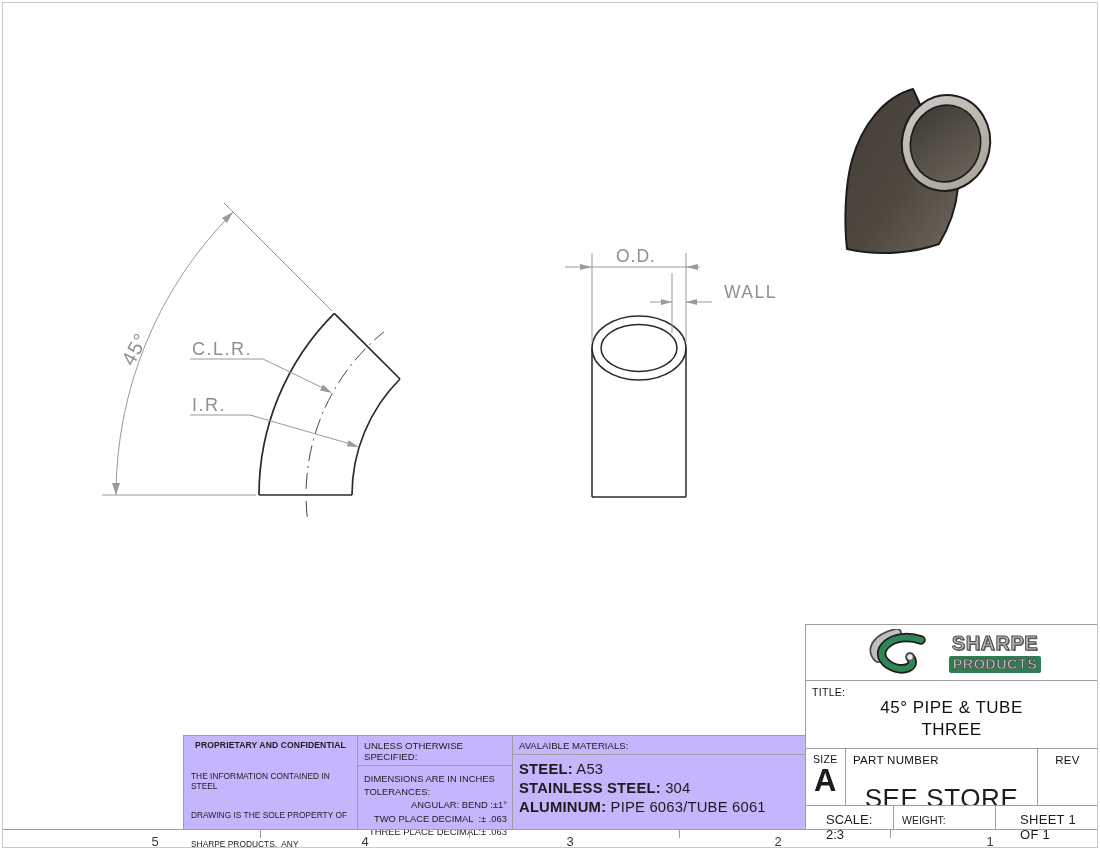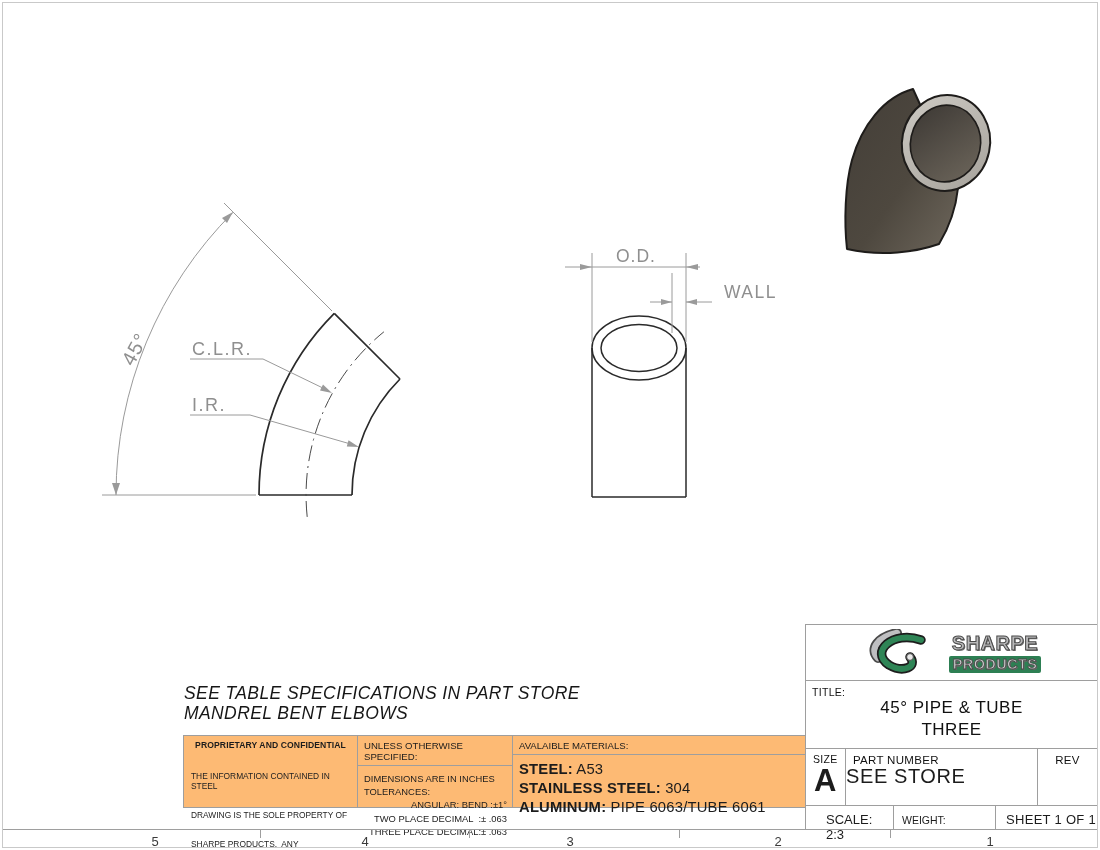--- a/index.html
+++ b/index.html
@@ -8,22 +8,22 @@
   .sheet{position:absolute;inset:0;background:#fff;}
   .page-border{position:absolute;left:2px;top:2px;right:2px;bottom:2px;
                border:1.5px solid #c9c9c9;pointer-events:none;}
   .drawing-svg{position:absolute;left:0;top:0;}
 
   
   .spec-note{position:absolute;left:184px;top:684px;font-style:italic;
              font-size:17.5px;line-height:19.5px;letter-spacing:.4px;color:#161616;}
 
   
-  .nblock{position:absolute;top:735px;height:73px;box-sizing:border-box;
-          border:1px solid #9e9e9e;background:#fdba74;}
+  .nblock{position:absolute;top:735px;height:95px;box-sizing:border-box;
+          border:1px solid #9e9e9e;background:#c4b5fd;}
   .prop-block{left:183px;width:175px;}
   .tol-block{left:357px;width:156px;}
   .mat-block{left:512px;width:294px;}
   .prop-title{font-size:8.6px;font-weight:bold;text-align:center;margin-top:4px;letter-spacing:.1px;}
   .prop-body{font-size:8.4px;line-height:9.7px;margin:3px 4px 0 7px;white-space:pre-wrap;color:#222;}
   .blk-header{font-size:9.6px;padding:4px 5px 3px 6px;border-bottom:1px solid #9e9e9e;white-space:pre-wrap;}
   .tol-body{font-size:9.4px;line-height:13.2px;margin:6px 5px 0 6px;}
   .tol-row{display:flex;justify-content:flex-end;white-space:pre-wrap;}
   .mat-body{font-size:14.8px;line-height:19px;margin:5px 5px 0 6px;letter-spacing:.2px;}
   .mat-name{font-weight:bold;}
@@ -40,25 +40,25 @@
   .tb-scale{left:0;top:181px;width:89px;height:25px;}
   .tb-weight{left:88px;top:181px;width:103px;height:25px;}
   .tb-sheet{left:190px;top:181px;width:103px;height:25px;}
   .tb-label{font-size:10.5px;letter-spacing:.3px;color:#111;}
   .tb-title .tb-label{position:absolute;left:6px;top:5px;}
   .dwg-title{margin-top:16px;text-align:center;font-size:17px;line-height:22px;
              letter-spacing:.5px;color:#111;}
   .tb-size .tb-label{position:absolute;left:7px;top:4px;}
   .size-a{position:absolute;left:8px;top:14px;font-size:31px;font-weight:bold;}
   .tb-part .tb-label{position:absolute;left:7px;top:5px;font-size:11.5px;}
-  .part-val{margin-top:16px;font-size:20px;letter-spacing:.6px;}
+  .part-val{margin-top:34px;text-align:center;font-size:26px;letter-spacing:.6px;}
   .tb-rev .tb-label{position:absolute;left:50%;transform:translateX(-50%);top:5px;font-size:11.5px;}
   .tb-scale span{position:absolute;left:20px;top:6px;font-size:13px;}
   .tb-weight span{position:absolute;left:8px;top:8px;font-size:10.5px;}
-  .tb-sheet span{position:absolute;left:10px;top:6px;font-size:13px;letter-spacing:.3px;}
+  .tb-sheet span{position:absolute;left:24px;top:6px;font-size:13px;letter-spacing:.3px;}
 
   
   .brand{position:absolute;left:13px;top:4px;width:270px;height:48px;}
   .brand-tubes{position:absolute;left:44px;top:0;}
   .brand-words{position:absolute;left:118px;top:3px;width:116px;text-align:center;}
   .brand-l1{font-weight:bold;font-size:20px;letter-spacing:.5px;color:#b9b9ba;
             -webkit-text-stroke:1px #4a4a4a;text-shadow:1px 1px 0 #777;}
   .brand-l2{display:inline-block;margin-top:0px;font-weight:bold;font-size:14.5px;
             letter-spacing:.4px;color:#c8c8c9;background:#2d7f53;padding:0 4px 1px 4px;
             -webkit-text-stroke:.8px #474747;text-shadow:1px 1px 0 #666;border-radius:2px;}
@@ -143,24 +143,20 @@
     </g>
 
     <g>
       <path d="M913,89 C884,97 862,125 852,160 C845,185 844,222 847,249
                C882,257 916,252 939,244 C950,226 956,207 958,188 L913,89 Z" fill="url(#bodyGrad)" stroke="#1e1c1a" stroke-width="2" stroke-linejoin="round"></path>
       <ellipse cx="946" cy="143" rx="44" ry="48" transform="rotate(12 946 143)" fill="url(#ringGrad)" stroke="#1e1c1a" stroke-width="2"></ellipse>
       <ellipse cx="945.5" cy="143.5" rx="35" ry="38.5" transform="rotate(12 945.5 143.5)" fill="url(#holeGrad)" stroke="#1e1c1a" stroke-width="1.6"></ellipse>
     </g>
   </svg>
 
-  <div class="spec-note">
-    <div>SEE TABLE SPECIFICATIONS IN PART STORE</div>
-    <div>MANDREL BENT ELBOWS</div>
-  </div>
 
   <div class="nblock prop-block">
     <div class="prop-title">PROPRIETARY AND CONFIDENTIAL</div>
     <div class="prop-body">
       <div>THE INFORMATION CONTAINED IN STEEL</div>
       <div>DRAWING IS THE SOLE PROPERTY OF</div>
       <div>SHARPE PRODUCTS.  ANY</div>
       
       
       

